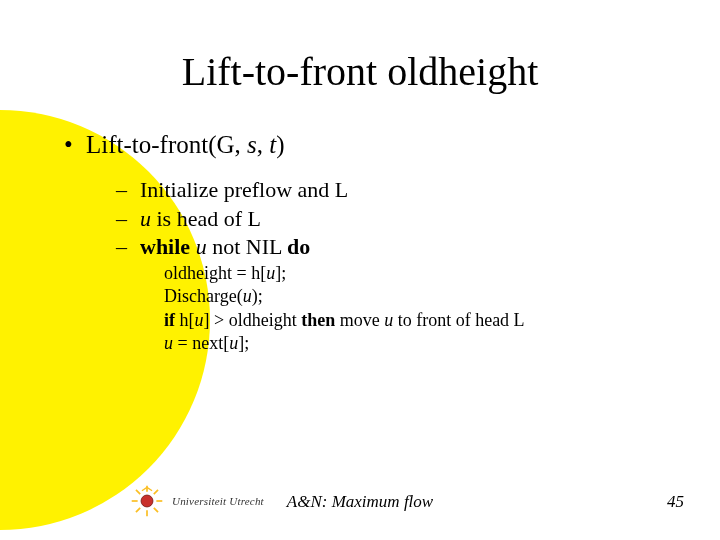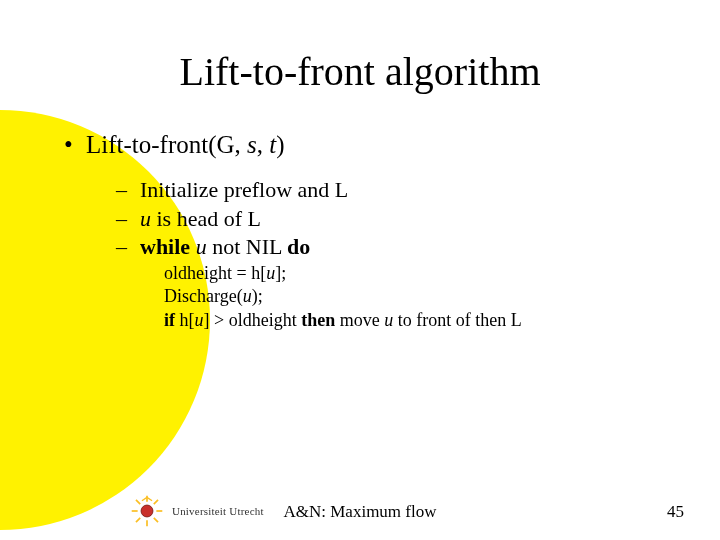--- a/index.html
+++ b/index.html
@@ -60,25 +60,26 @@
     top: 0;
   }
   .subbody {
     font-size: 18px;
     line-height: 1.3;
     padding-left: 78px;
   }
   .it { font-style: italic; }
   .footer {
     position: absolute;
-    bottom: 12px;
+    bottom: 22px;
     left: 0;
     width: 100%;
     height: 40px;
     z-index: 2;
+    font-style: italic;
   }
   .logo {
     position: absolute;
     left: 130px;
     bottom: 0;
     display: flex;
     align-items: center;
     gap: 8px;
   }
   .sun {
@@ -104,21 +105,21 @@
     bottom: 6px;
     font-size: 17px;
   }
 </style>
 </head>
 <body>
 
 <div class="circle"></div>
 
 <div class="content">
-  <h1 class="title">Lift-to-front algorithm</h1>
+  <h1 class="title">Lift-to-front oldheight</h1>
 
   <ul class="main">
     <li>
       <span>Lift-to-front(G, </span><span class="it">s</span><span>, </span><span class="it">t</span><span>)</span>
 
       <ul class="sub">
         <li><span>Initialize preflow and L</span></li>
         <li>
           <span class="it">u</span><span> is head of L</span>
         </li>
@@ -126,21 +127,24 @@
           <b>while</b><span> </span><span class="it">u</span><span> not NIL </span><b>do</b>
         </li>
       </ul>
       <div class="subbody">
         <span>oldheight = h[</span><span class="it">u</span><span>];</span>
       </div>
       <div class="subbody">
         <span>Discharge(</span><span class="it">u</span><span>);</span>
       </div>
       <div class="subbody">
-        <b>if</b><span> h[</span><span class="it">u</span><span>] &gt; oldheight </span><b>then</b><span> move </span><span class="it">u</span><span> to front of then L</span>
+        <b>if</b><span> h[</span><span class="it">u</span><span>] &gt; oldheight </span><b>then</b><span> move </span><span class="it">u</span><span> to front of head L</span>
+      </div>
+      <div class="subbody">
+        <span class="it">u</span><span> = next[</span><span class="it">u</span><span>];</span>
       </div>
     </li>
   </ul>
 </div>
 
 <div class="footer">
   <div class="logo">
     <span class="sun">
       <svg viewBox="0 0 40 40">
         <circle cx="20" cy="20" r="7" fill="#c9302c" stroke="#7a1b17" stroke-width="1"></circle>

